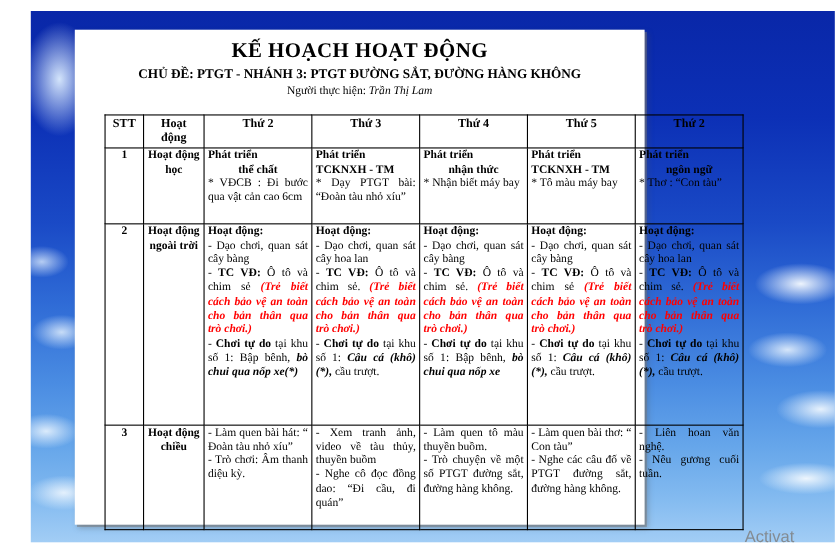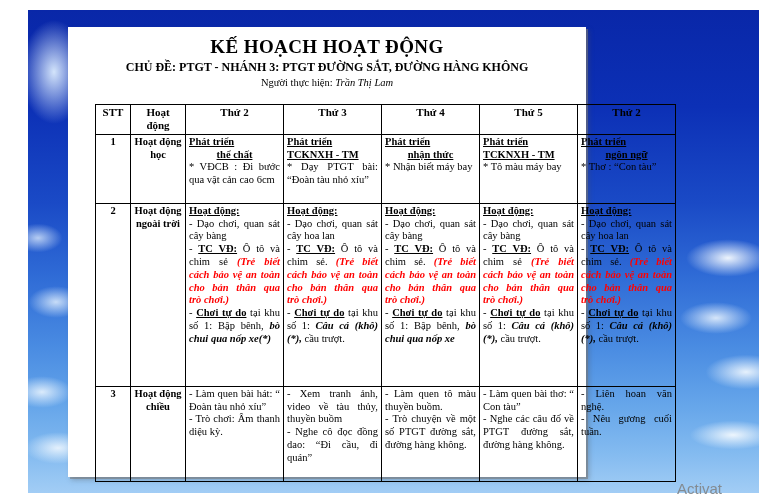--- a/index.html
+++ b/index.html
@@ -43,21 +43,21 @@
     font-size:10.5px;line-height:1.22;border-radius:19px;
   }
   .plan col.c-stt{width:35px;} .plan col.c-act{width:55px;} .plan col.c-day{width:98px;}
   .plan th,.plan td{border:1px solid #000;vertical-align:top;padding:1px 3px;}
   .plan th{font-size:11px;font-weight:bold;text-align:center;height:25px;padding-top:1px;}
   .plan td.stt{text-align:center;font-weight:bold;}
   .plan td.act{text-align:center;font-weight:bold;}
   .plan tr.row-0 td{height:66px;} .plan tr.row-1 td{height:180px;} .plan tr.row-2 td{height:92px;}
   .para{text-align:justify;}
   .para.c{text-align:center;}
-  .seg-b{font-weight:bold;text-decoration:underline;}
+  .seg-b{font-weight:bold;}
   .seg-bi{font-weight:bold;font-style:italic;}
   .seg-r{font-weight:bold;font-style:italic;}
   
   .watermark{
     position:absolute;left:653px;top:480px;white-space:nowrap;
     font-family:"Liberation Sans","DejaVu Sans",sans-serif;
     font-size:15px;color:rgba(130,135,140,.95);margin-left:24px;
   }
 </style>
 </head>

